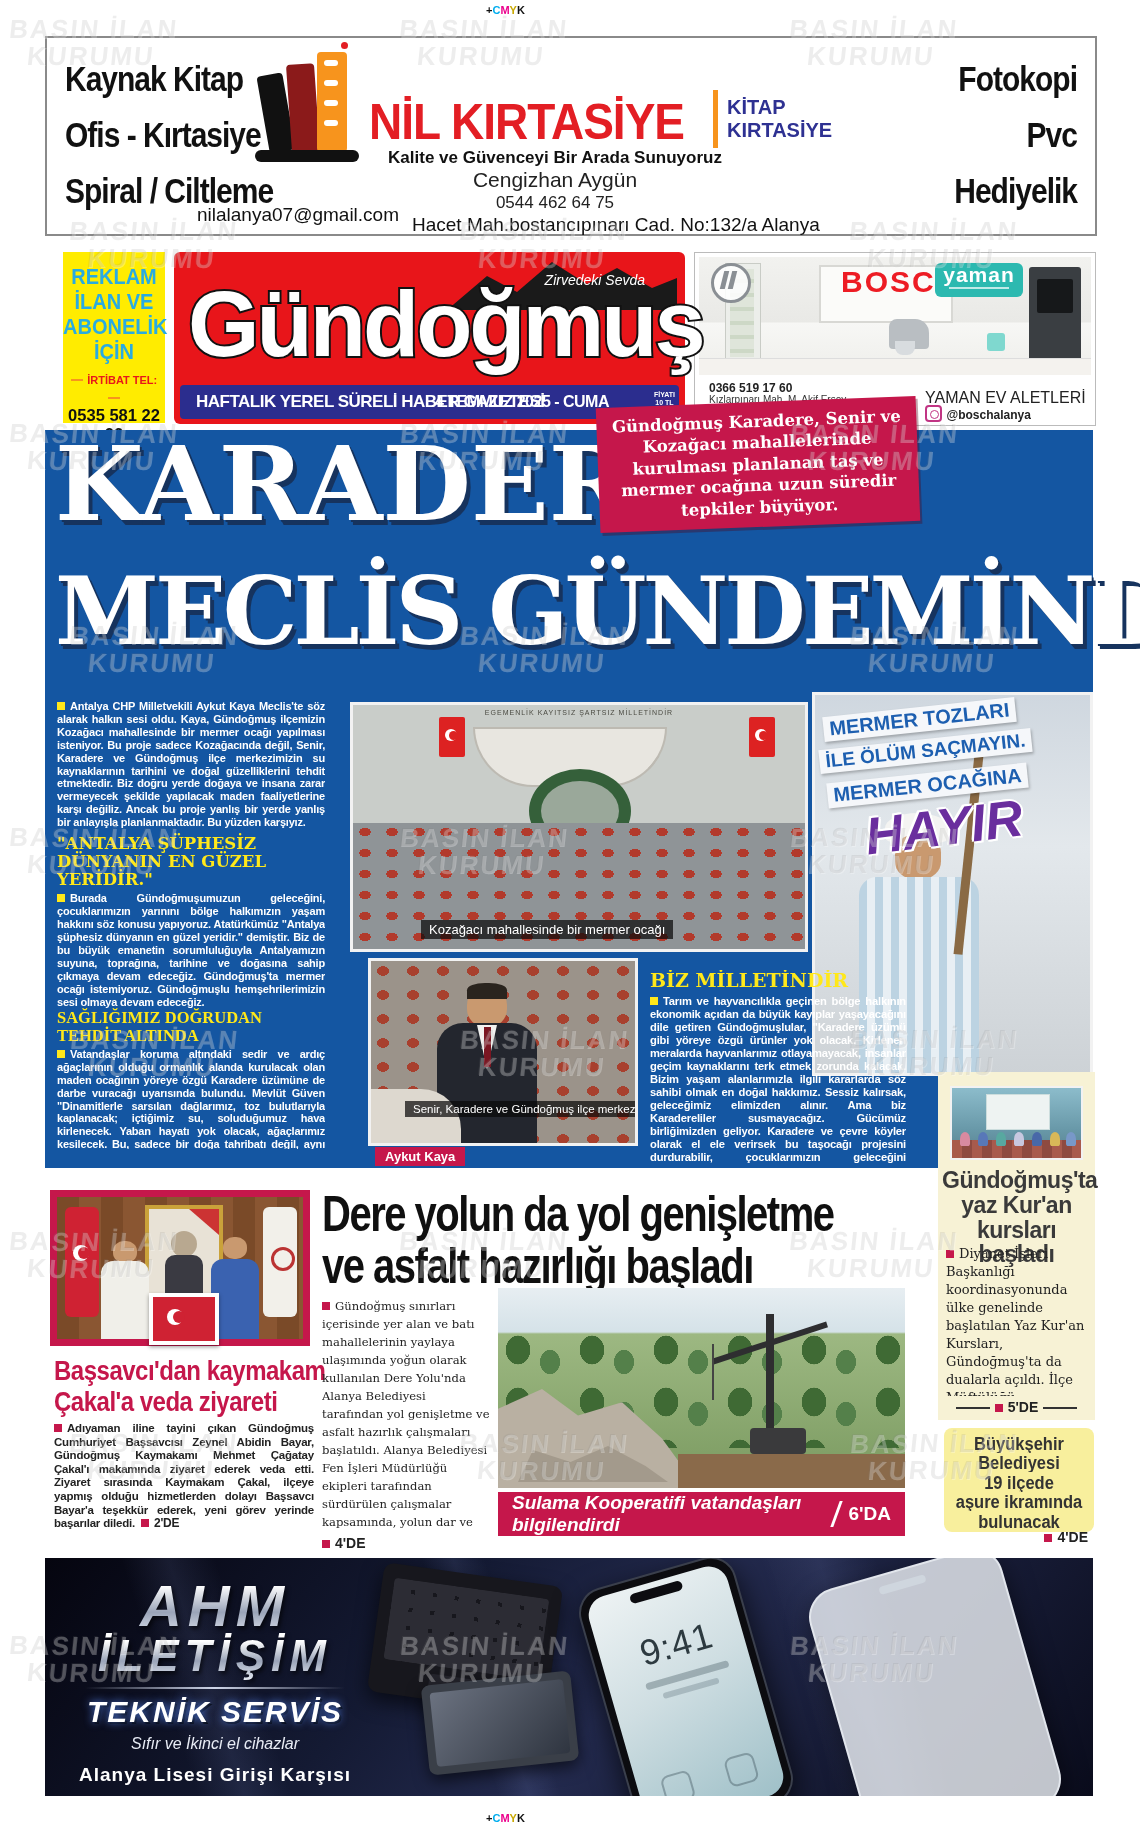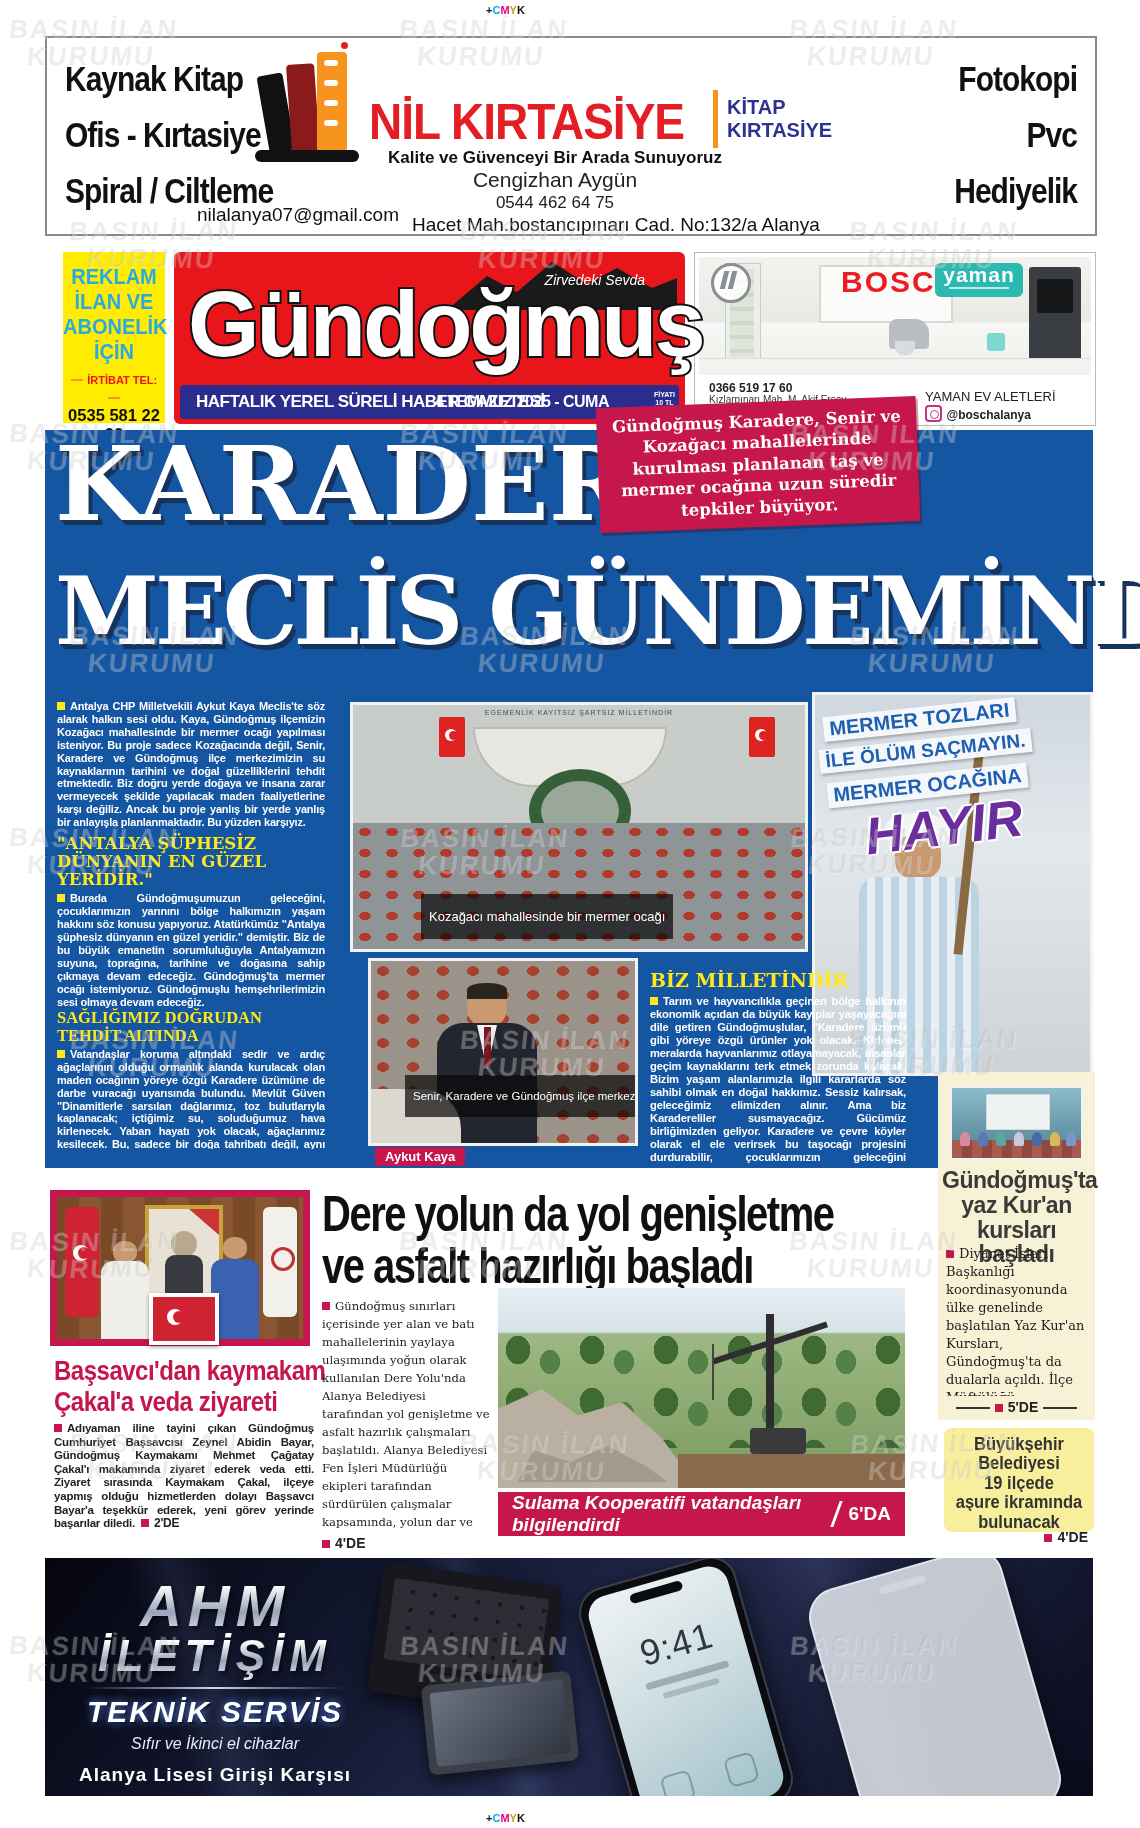--- a/index.html
+++ b/index.html
@@ -39,36 +39,36 @@
   .mast-strip .b{font-weight:bold;font-size:16px;letter-spacing:-0.5px;}
   .price{font-size:7px;line-height:1.1;color:#fff;text-align:center;font-weight:bold;}
   
   .bosch-ad{background:#fff;border:1px solid #bbb;}
   .kitchen{background:linear-gradient(180deg,#f2f2ef 0%,#e9e9e6 55%,#f7f7f5 56%,#eeeeea 100%);}
   .bosch-word{color:#ed1c24;font-weight:bold;font-size:30px;letter-spacing:2px;}
   .yaman-box{background:#2cb9b0;border-radius:6px;color:#fff;text-align:center;}
   .yaman-box .t{font-size:21px;font-weight:bold;letter-spacing:1px;}
   .bosch-info{font-size:10px;color:#333;line-height:1.25;}
   .bosch-tel{font-weight:bold;font-size:12px;color:#222;}
-  .dealer-name{font-size:13px;color:#222;}
+  .dealer-name{font-size:16px;color:#222;}
   .insta{font-size:12px;color:#222;font-weight:bold;}
   
   .bluebg{background:#1456a2;}
   .kicker{background:#c5174b;color:#fff;text-align:center;font-family:"DejaVu Serif",serif;
       font-weight:bold;font-size:16.5px;line-height:1.3;padding:9px 10px;transform:rotate(-2.2deg);
       box-shadow:2px 3px 0 rgba(80,0,20,0.35);z-index:20;}
   .headline{color:#fff;font-family:"DejaVu Serif",serif;font-weight:bold;white-space:nowrap;
       text-shadow:4px 5px 0 #16335e,2px 2px 0 #16335e;z-index:6;}
   .ysq{display:inline-block;width:8px;height:8px;background:#ffe81a;margin-right:5px;}
   .rsq{display:inline-block;width:8px;height:8px;background:#c5174b;margin-right:5px;}
   .col-h{color:#ffe81a;font-family:"DejaVu Serif",serif;font-weight:bold;font-size:16.5px;line-height:1.1;}
   .col-b{color:#fff;font-weight:bold;font-size:11px;line-height:12.9px;text-align:justify;letter-spacing:-0.2px;}
   .photo{border:3px solid #f2f2f2;box-sizing:border-box;overflow:hidden;}
   .capbar{position:absolute;background:rgba(10,10,10,0.72);color:#fff;font-size:13px;
-      padding:15px 8px;white-space:nowrap;}
+      padding:2px 8px;white-space:nowrap;}
   .name-tag{background:#c5174b;color:#fff;font-weight:bold;font-size:13px;padding:2px 10px;z-index:8;}
   .protest-chip{position:absolute;background:#f5f7fa;color:#1d5fb0;font-weight:bold;white-space:nowrap;
       padding:1px 6px;transform:rotate(-6deg);box-shadow:1px 2px 3px rgba(0,0,0,0.25);}
   .hayir{color:#6a2e9e;font-style:italic;font-weight:bold;font-size:52px;
       text-shadow:-2px 0 #fff,2px 0 #fff,0 -2px #fff,0 2px #fff,2px 2px #fff,-2px -2px #fff;}
   
   .cream{background:#f7f2d5;}
   .kuran-title{color:#3a3a3a;font-weight:bold;font-size:23px;line-height:1.08;text-align:center;letter-spacing:-0.5px;}
   .serif-b{font-family:"DejaVu Serif",serif;font-size:13px;line-height:15px;color:#222;text-align:justify;}
   .pref{font-weight:bold;font-size:14px;color:#222;}

